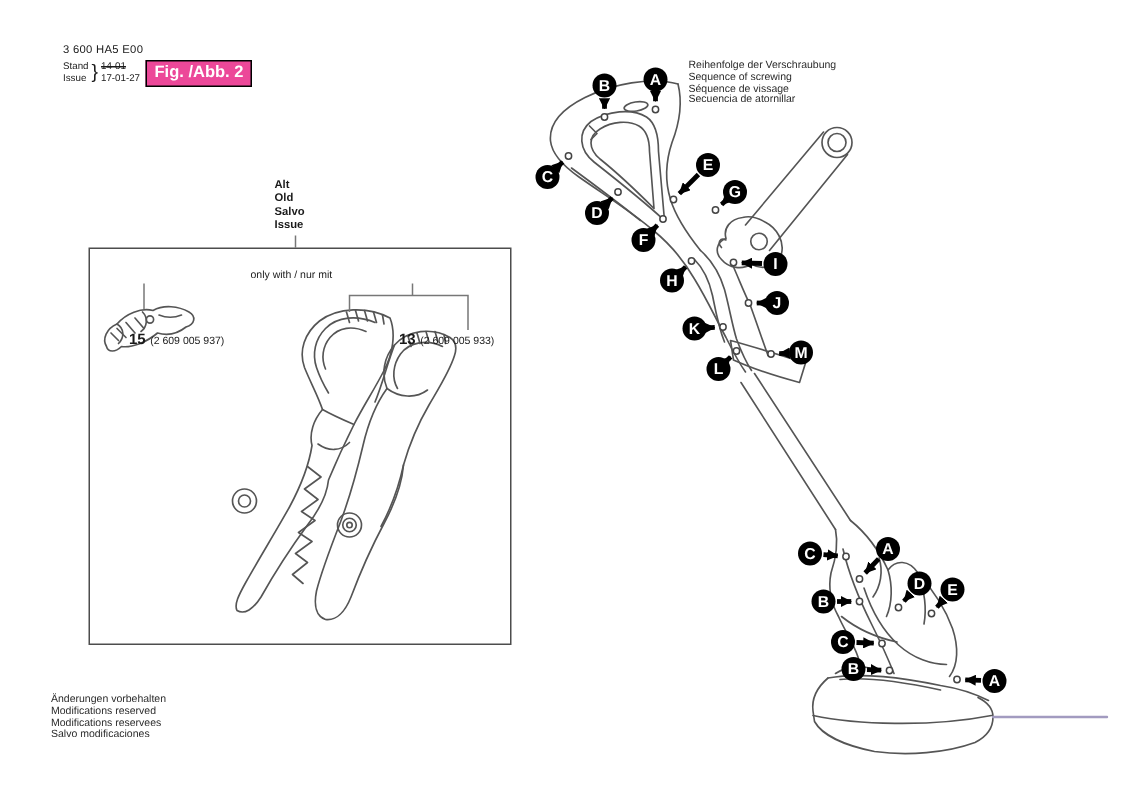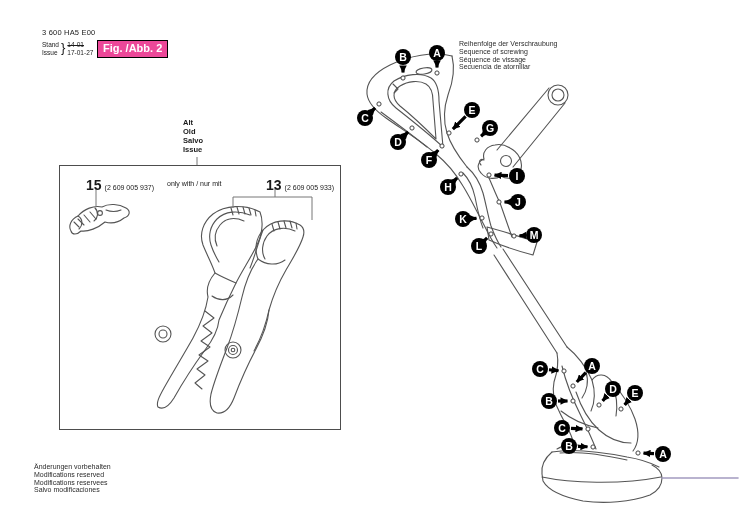--- a/index.html
+++ b/index.html
@@ -14,21 +14,21 @@
   .stand-block .col { display:flex; flex-direction:column; line-height:7.5px; }
   .stand-block .brace { font-size:13px; line-height:14px; font-weight:400; }
   .strike { text-decoration:line-through; }
   .fig-box {
     left:97px; top:40px; background:#ec4899; color:#fff; font-weight:bold;
     font-size:11px; line-height:13px; padding:1px 5px 2px 5px; border:1px solid #000;
   }
   .old-labels { left:183px; top:118px; font-weight:bold; font-size:7.5px; line-height:9px; }
   .inset-box { left:59px; top:165px; width:280px; height:263px; border:1.5px solid #4d4d4d; }
   .part-label { display:flex; align-items:baseline; gap:3px; }
-  .part-label .num { font-weight:bold; font-size:14px; }
+  .part-label .num { font-weight:bold; font-size:10px;margin-top:44px; }
   .part-label .code { font-size:7px; }
   .p15 { left:86px; top:177px; }
   .p13 { left:266px; top:177px;justify-content:center; }
   .only-with { left:167px; top:180px; font-size:7px; }
   .sequence-note { left:459px; top:40px; font-size:7px; line-height:7.8px; color:#2b2b2b; }
   .footer-note { left:34px; top:463px; font-size:7px; line-height:7.8px; color:#2b2b2b; }
   .line-art { fill:none; stroke:#555; stroke-width:1.1; stroke-linecap:round; stroke-linejoin:round; }
   .connector { fill:none; stroke:#777; stroke-width:1; }
 </style>
 </head>

